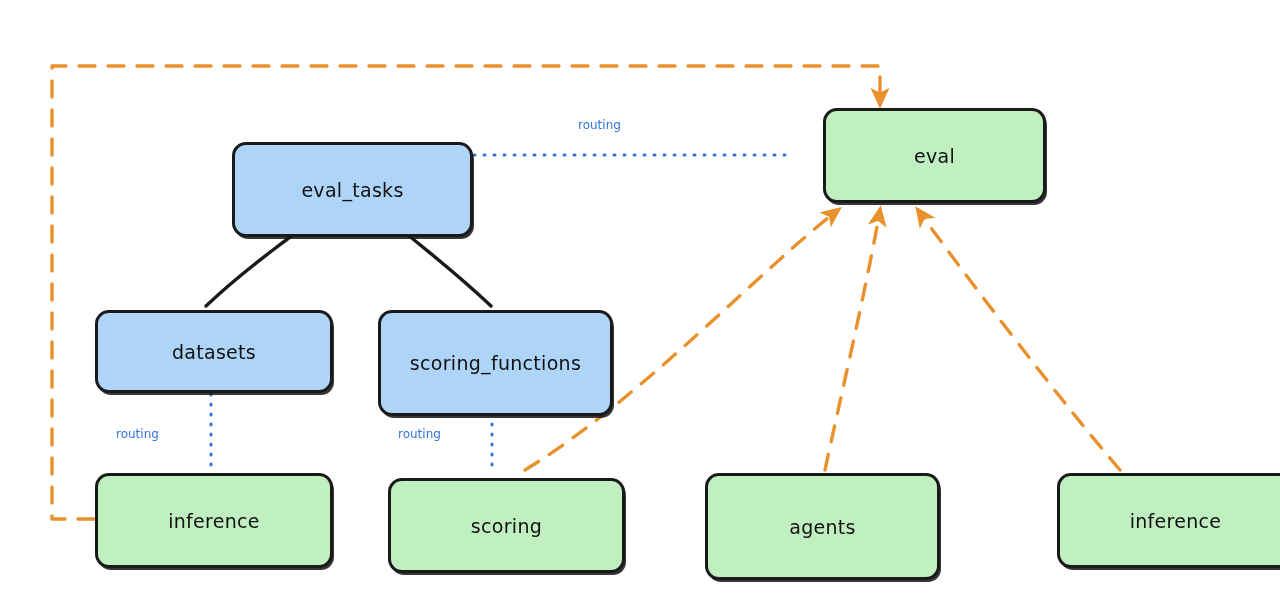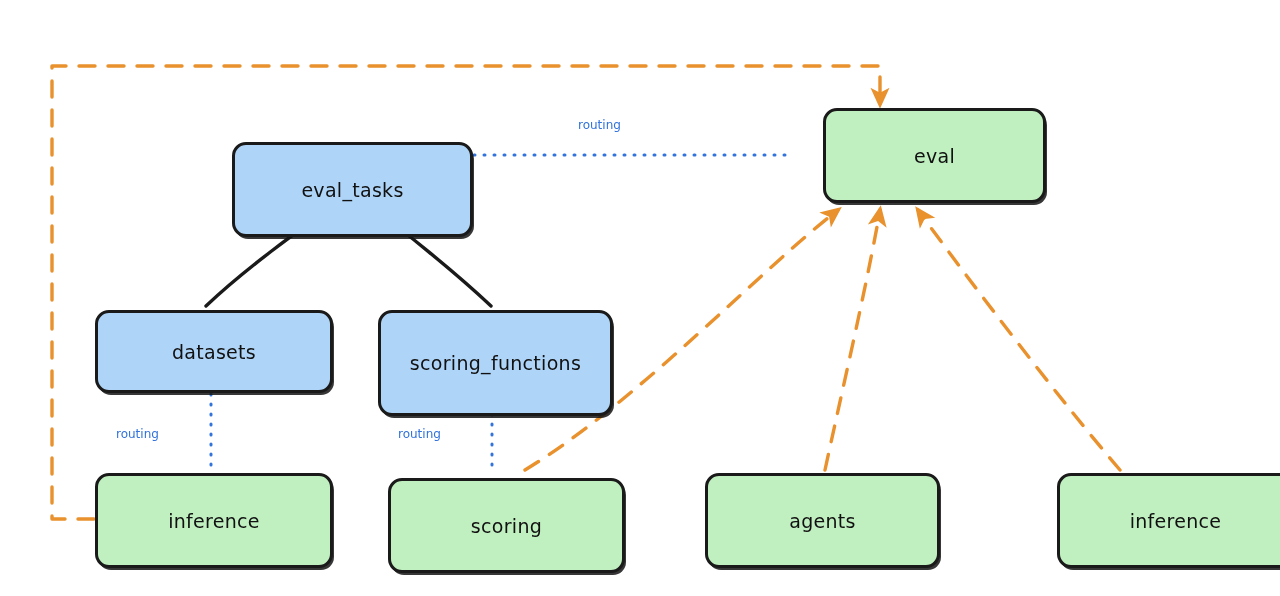--- a/index.html
+++ b/index.html
@@ -86,21 +86,21 @@
     </div>
 
   <div class="node green" style="left: 95px; top: 473px; width: 238px; height: 95px; background: rgb(192, 239, 192); border-color: rgb(26, 26, 26);">
       <span>inference</span>
     </div>
 
   <div class="node green" style="left: 388px; top: 478px; width: 237px; height: 95px; background: rgb(192, 239, 192); border-color: rgb(26, 26, 26);">
       <span>scoring</span>
     </div>
 
-  <div class="node green" style="left: 705px; top: 473px; width: 235px; height: 95px; background: rgb(192, 239, 192); border-color: rgb(26, 26, 26);">
+  <div class="node green" style="left: 705px; top: 473px; width: 235px; height: 107px; background: rgb(192, 239, 192); border-color: rgb(26, 26, 26);">
       <span>agents</span>
     </div>
 
   <div class="node green" style="left: 1057px; top: 473px; width: 237px; height: 95px; background: rgb(192, 239, 192); border-color: rgb(26, 26, 26);">
       <span>inference</span>
     </div>
 
   <div class="edge-label" style="left: 578px; top: 118px; color: rgb(50, 115, 220);">routing</div>
   <div class="edge-label" style="left: 116px; top: 427px; color: rgb(50, 115, 220);">routing</div>
   <div class="edge-label" style="left: 398px; top: 427px; color: rgb(50, 115, 220);">routing</div>

